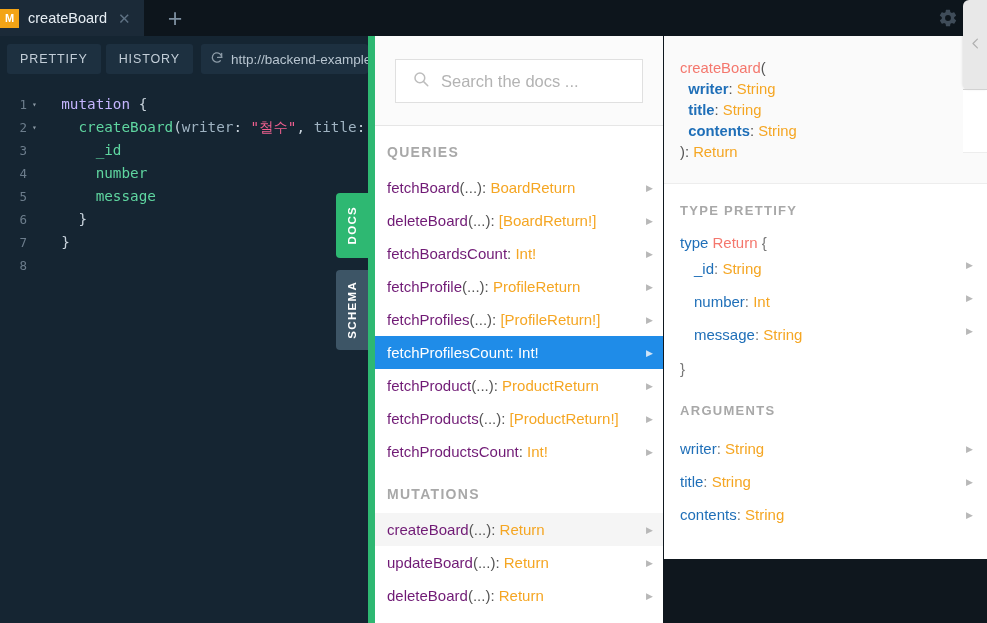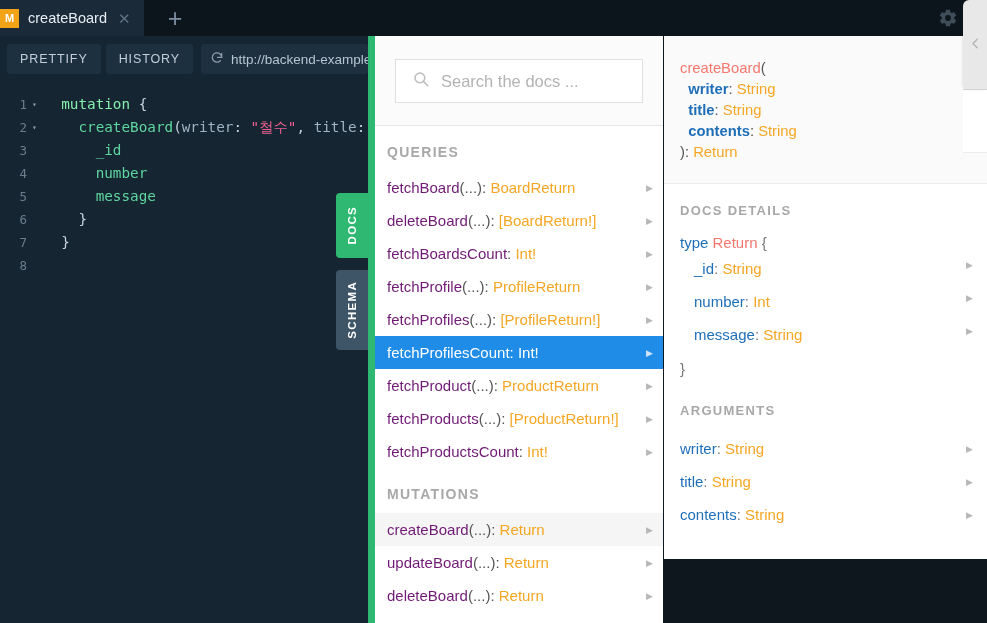--- a/index.html
+++ b/index.html
@@ -77,21 +77,21 @@
   .gutter {
     width:30px; text-align:right; color:#6c7d8c;
     font-size:12.5px; padding-right:3px; flex:none;
     font-family:"DejaVu Sans Mono", monospace;
   }
   .fold {
     width:14px; color:#8c9aa6; font-size:8px; flex:none;
     padding-left:2px;
   }
   .ctext { flex:1; overflow:hidden; }
-  .k-mut   { color:#86efac; }
+  .k-mut   { color:#c4b5fd; }
   .k-field { color:#5fd6a0; }
   .k-plain { color:#c8d3dc; }
   .k-arg   { color:#9fb3c2; }
   .k-str   { color:#f06090; }
   .k-punc  { color:#c8d3dc; }
 
   
   .green-strip {
     position:absolute; left:368px; top:36px; width:7px; height:587px;
     background:#2eb872;
@@ -319,21 +319,21 @@
 <div class="detail-pane">
 
   <div class="sig-block" id="sig-block">
       <div class="sig-line"><span class="s-name">createBoard</span><span class="s-punc">(</span></div>
       <div class="sig-line">  <span class="s-arg">writer</span><span class="s-punc">: </span><span class="s-type">String</span></div>
       <div class="sig-line">  <span class="s-arg">title</span><span class="s-punc">: </span><span class="s-type">String</span></div>
       <div class="sig-line">  <span class="s-arg">contents</span><span class="s-punc">: </span><span class="s-type">String</span></div>
       <div class="sig-line"><span class="s-punc">): </span><span class="s-type">Return</span></div>
     </div>
 
-  <div class="d-sec-head">DOCS DETAILS</div>
+  <div class="d-sec-head">TYPE PRETTIFY</div>
   <div class="type-line"><span class="t-kw">type </span><span class="t-name">Return</span><span class="t-punc"> {</span></div>
   <div id="type-fields">
       <div class="field-row">
         <div class="rtext"><span class="fd-name">_id</span><span class="t-punc">: </span><span class="fd-type">String</span></div>
         <div class="rarrow">▶</div>
       </div>
       <div class="field-row">
         <div class="rtext"><span class="fd-name">number</span><span class="t-punc">: </span><span class="fd-type">Int</span></div>
         <div class="rarrow">▶</div>
       </div>

